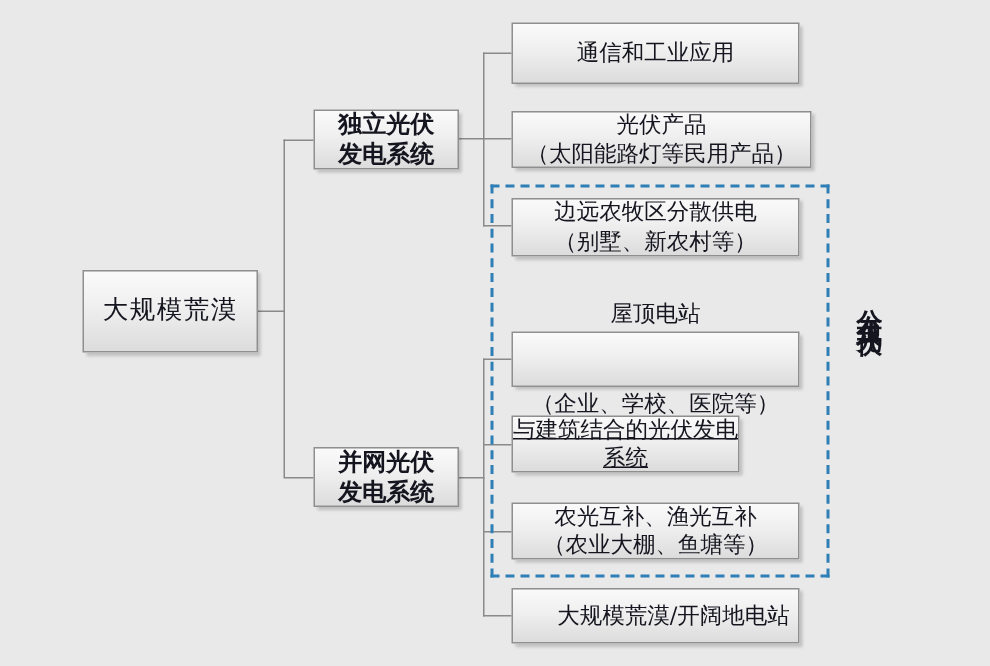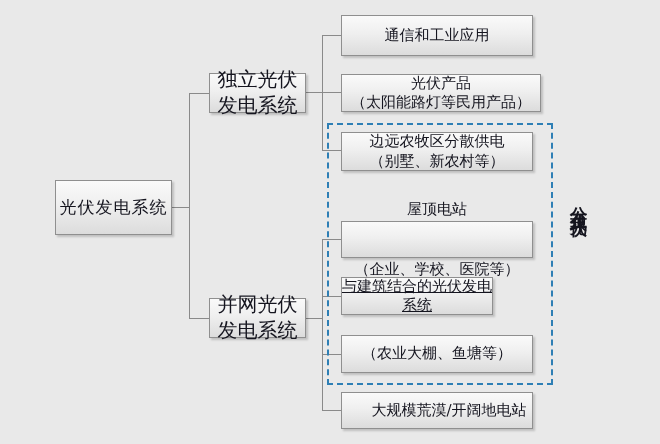--- a/index.html
+++ b/index.html
@@ -19,21 +19,21 @@
     box-shadow:2px 2px 2px rgba(0,0,0,0.18);
     display:flex;
     flex-direction:column;
     align-items:center;
     justify-content:center;
     text-align:center;
     line-height:1.28;
   }
   .node .line:empty{display:none;}
   .root-node{font-size:17px;letter-spacing:1px;}
-  .branch-node{font-size:20px;}
+  .branch-node{font-size:16px;font-weight:bold;}
   .leaf-node{font-size:15px;}
   .conn{
     position:absolute;
     background:#8a8a8a;
   }
   .conn.h{height:1px;}
   .conn.v{width:1px;}
   .group-outline{
     position:absolute;
     box-sizing:border-box;
@@ -68,21 +68,21 @@
   <div class="conn h" style="left:306px;top:318px;width:17px;"></div>
   <div class="conn v" style="left:322px;top:239px;height:172px;"></div>
   <div class="conn h" style="left:322px;top:239px;width:19px;"></div>
   <div class="conn h" style="left:322px;top:296px;width:19px;"></div>
   <div class="conn h" style="left:322px;top:354px;width:19px;"></div>
   <div class="conn h" style="left:322px;top:410px;width:19px;"></div>
 
   <div class="group-outline" style="left:327px;top:123px;width:226px;height:262px;"></div>
 
   <div class="node root-node" style="left:55px;top:180px;width:117px;height:55px;">
-    <span class="line">光伏发电系统</span>
+    <span class="line">大规模荒漠</span>
   </div>
 
   <div class="node branch-node" style="left:209px;top:73px;width:97px;height:40px;">
     <span class="line">独立光伏</span>
     <span class="line">发电系统</span>
   </div>
   <div class="node branch-node" style="left:209px;top:298px;width:97px;height:40px;align-items:center;">
     <span class="line">并网光伏</span>
     <span class="line">发电系统</span>
   </div>
@@ -100,20 +100,21 @@
   </div>
   <div class="node leaf-node" style="left:341px;top:221px;width:192px;height:37px;gap:40px;">
     <span class="line">屋顶电站</span>
     <span class="line">（企业、学校、医院等）</span>
   </div>
   <div class="node leaf-node" style="left:341px;top:277px;width:152px;height:38px;text-decoration:underline;">
     <span class="line">与建筑结合的光伏发电系统</span>
 
   </div>
   <div class="node leaf-node" style="left:341px;top:335px;width:192px;height:38px;">
+    <span class="line">农光互补、渔光互补</span>
     <span class="line">（农业大棚、鱼塘等）</span>
   </div>
   <div class="node leaf-node" style="left:341px;top:392px;width:192px;height:37px;padding-left:24px;">
     <span class="line">大规模荒漠/开阔地电站</span>
 
   </div>
 
   <div class="vlabel" style="left:568px;top:192px;height:115px;">分布式光伏</div>
 
 </div>

